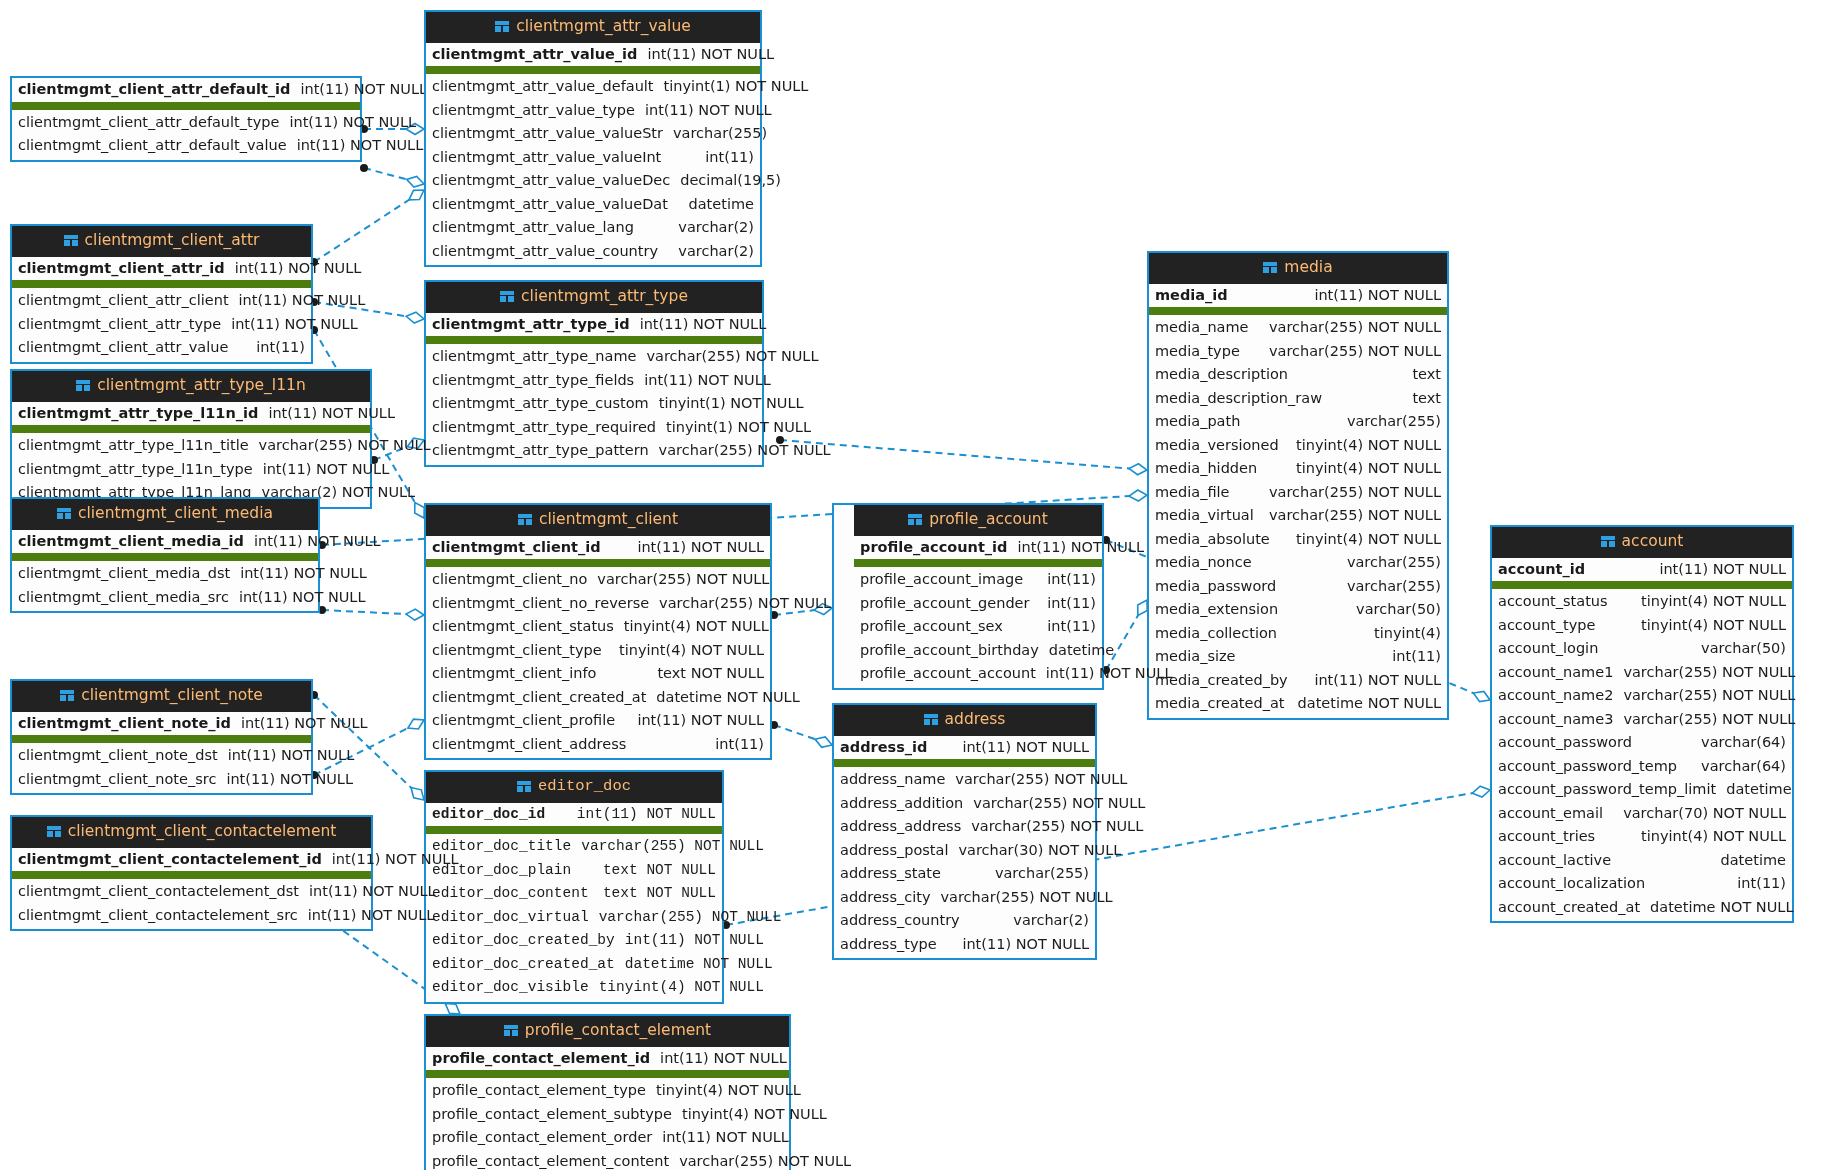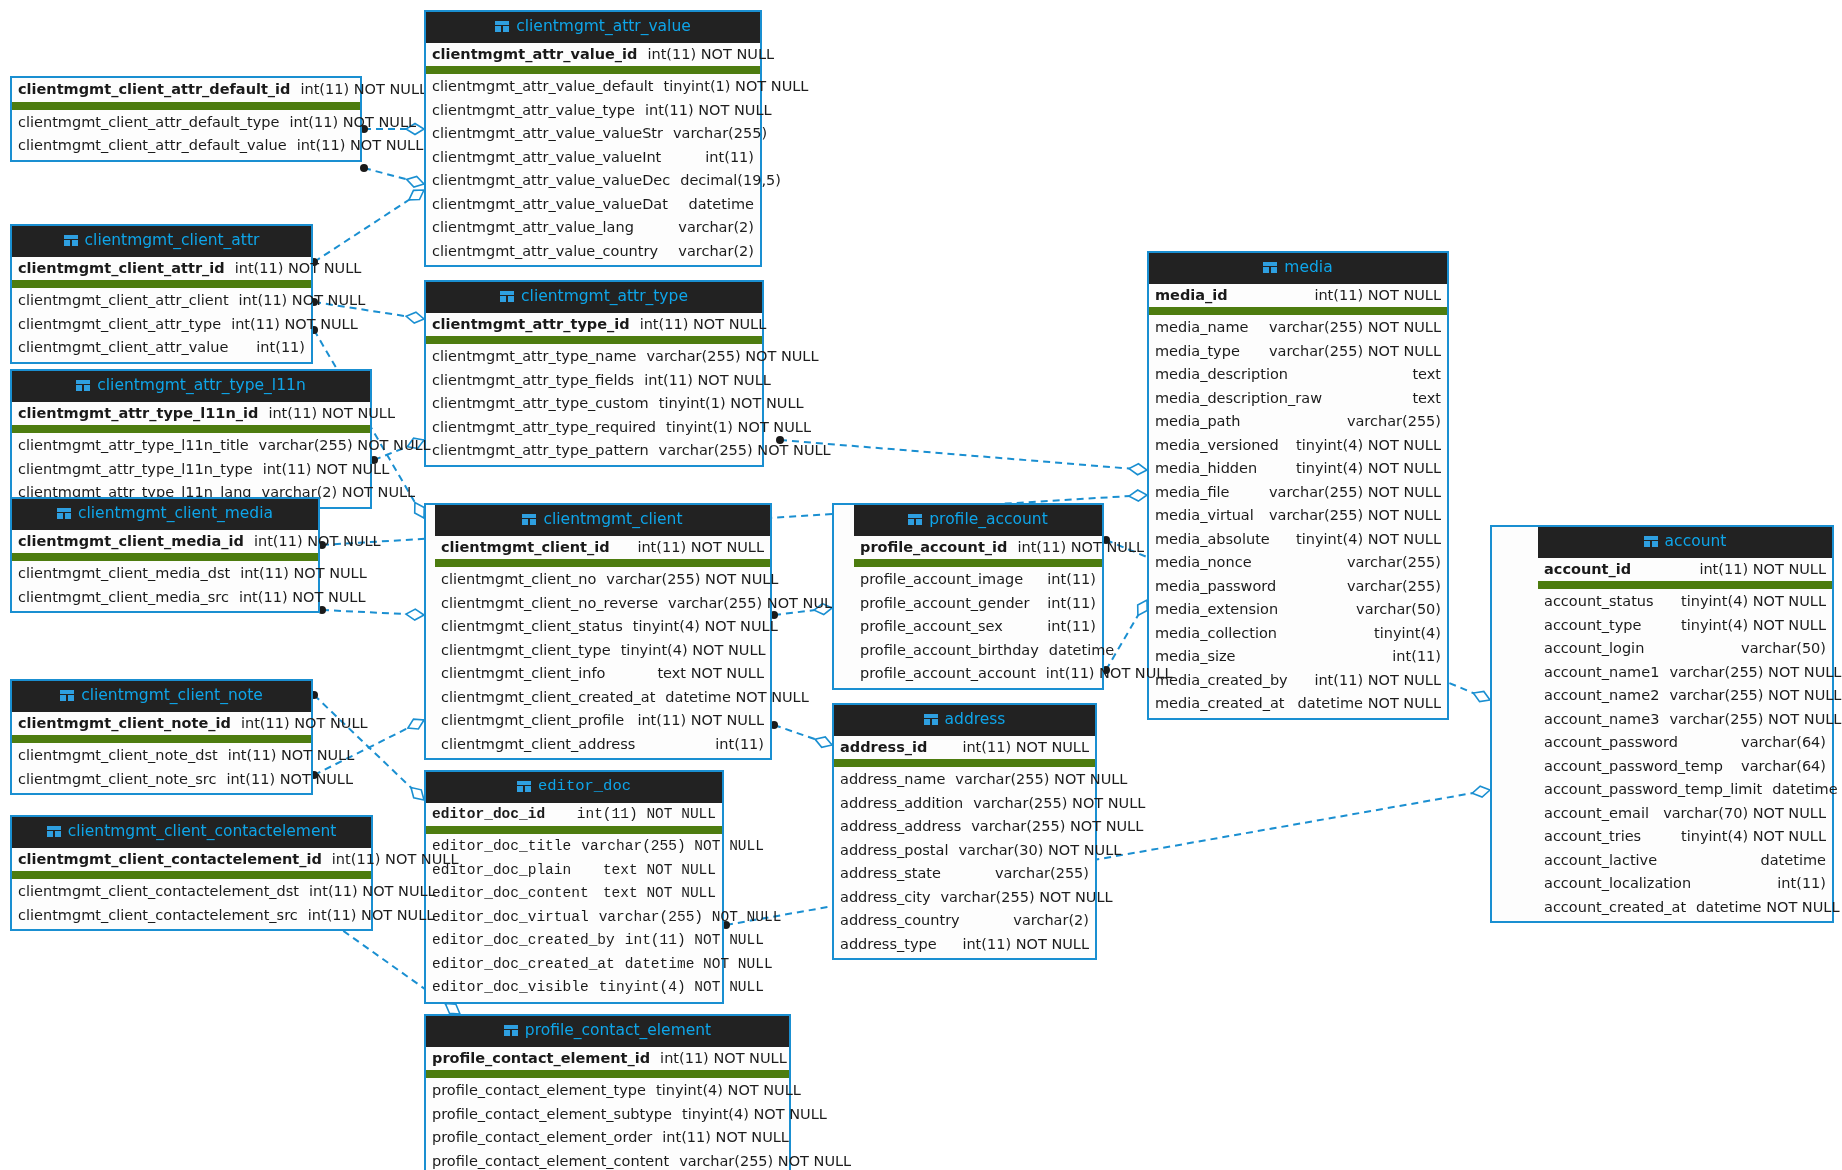--- a/index.html
+++ b/index.html
@@ -26,21 +26,21 @@
   .entity {
     position: absolute;
     z-index: 2;
     box-sizing: border-box;
     border: 2px solid #1a8fd1;
     background: #fdfdfd;
     box-shadow: 0 0 0 0 rgba(0,0,0,0);
   }
   .entity-title {
     background: #222222;
-    color: #0ea5e9;
+    color: #fdba74;
     font-size: 15.5px;
     line-height: 1;
     padding: 7px 8px 8px 8px;
     text-align: center;
     white-space: nowrap;
     display: flex;
     align-items: center;
     justify-content: center;
     gap: 7px;
   }
@@ -442,21 +442,21 @@
           <div class="field">
             <span class="fname">clientmgmt_client_media_dst</span>
             <span class="ftype">int(11) NOT NULL</span>
           </div>
           <div class="field">
             <span class="fname">clientmgmt_client_media_src</span>
             <span class="ftype">int(11) NOT NULL</span>
           </div>
         </div>
       </div>
-      <div class="entity" style="left: 424px; top: 503px; width: 348px; padding-left: 9px;">
+      <div class="entity" style="left: 424px; top: 503px; width: 348px;">
         <div class="entity-title">
           <span class="tbl-icon">
             <i class="r1"></i>
             <i class="r2"></i>
             <i class="r3"></i>
           </span>
           <span>clientmgmt_client</span>
         </div>
         <div class="pk-row">
           <div class="field pk">
@@ -530,21 +530,21 @@
           <div class="field">
             <span class="fname">profile_account_birthday</span>
             <span class="ftype">datetime</span>
           </div>
           <div class="field">
             <span class="fname">profile_account_account</span>
             <span class="ftype">int(11) NOT NULL</span>
           </div>
         </div>
       </div>
-      <div class="entity" style="left: 1490px; top: 525px; width: 344px; padding-left: 46px;">
+      <div class="entity" style="left: 1490px; top: 525px; width: 304px;">
         <div class="entity-title">
           <span class="tbl-icon">
             <i class="r1"></i>
             <i class="r2"></i>
             <i class="r3"></i>
           </span>
           <span>account</span>
         </div>
         <div class="pk-row">
           <div class="field pk">

